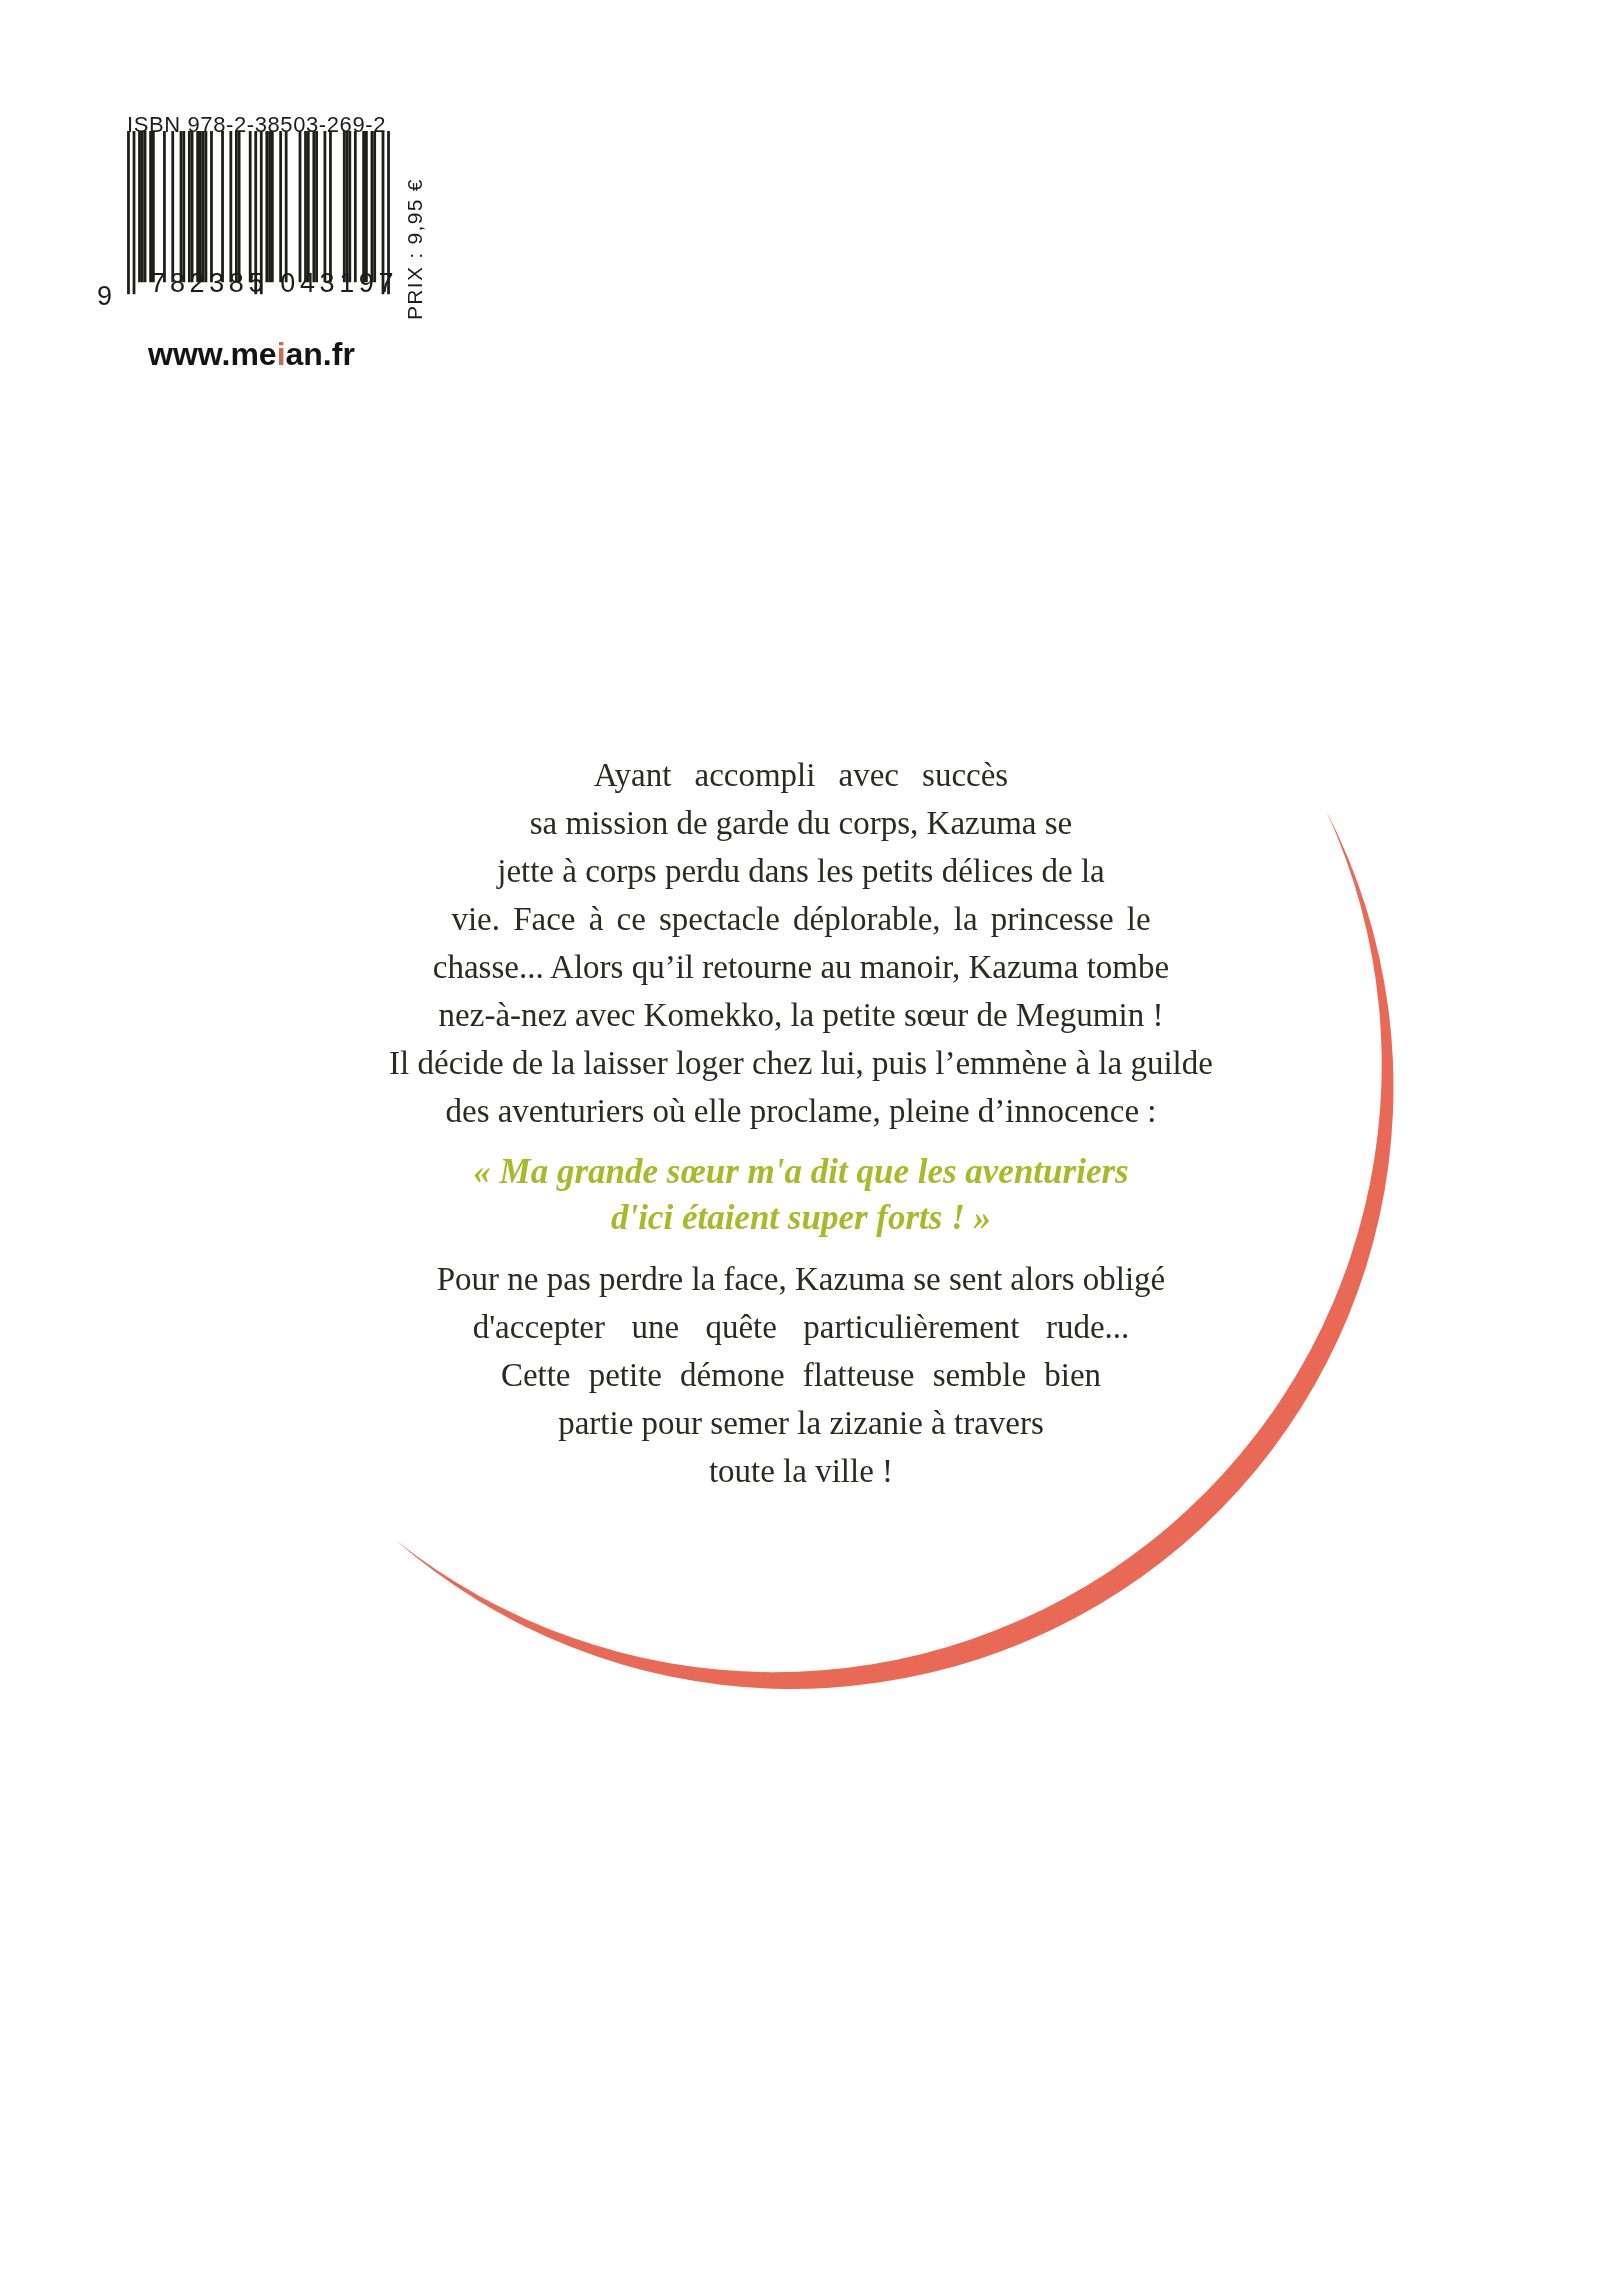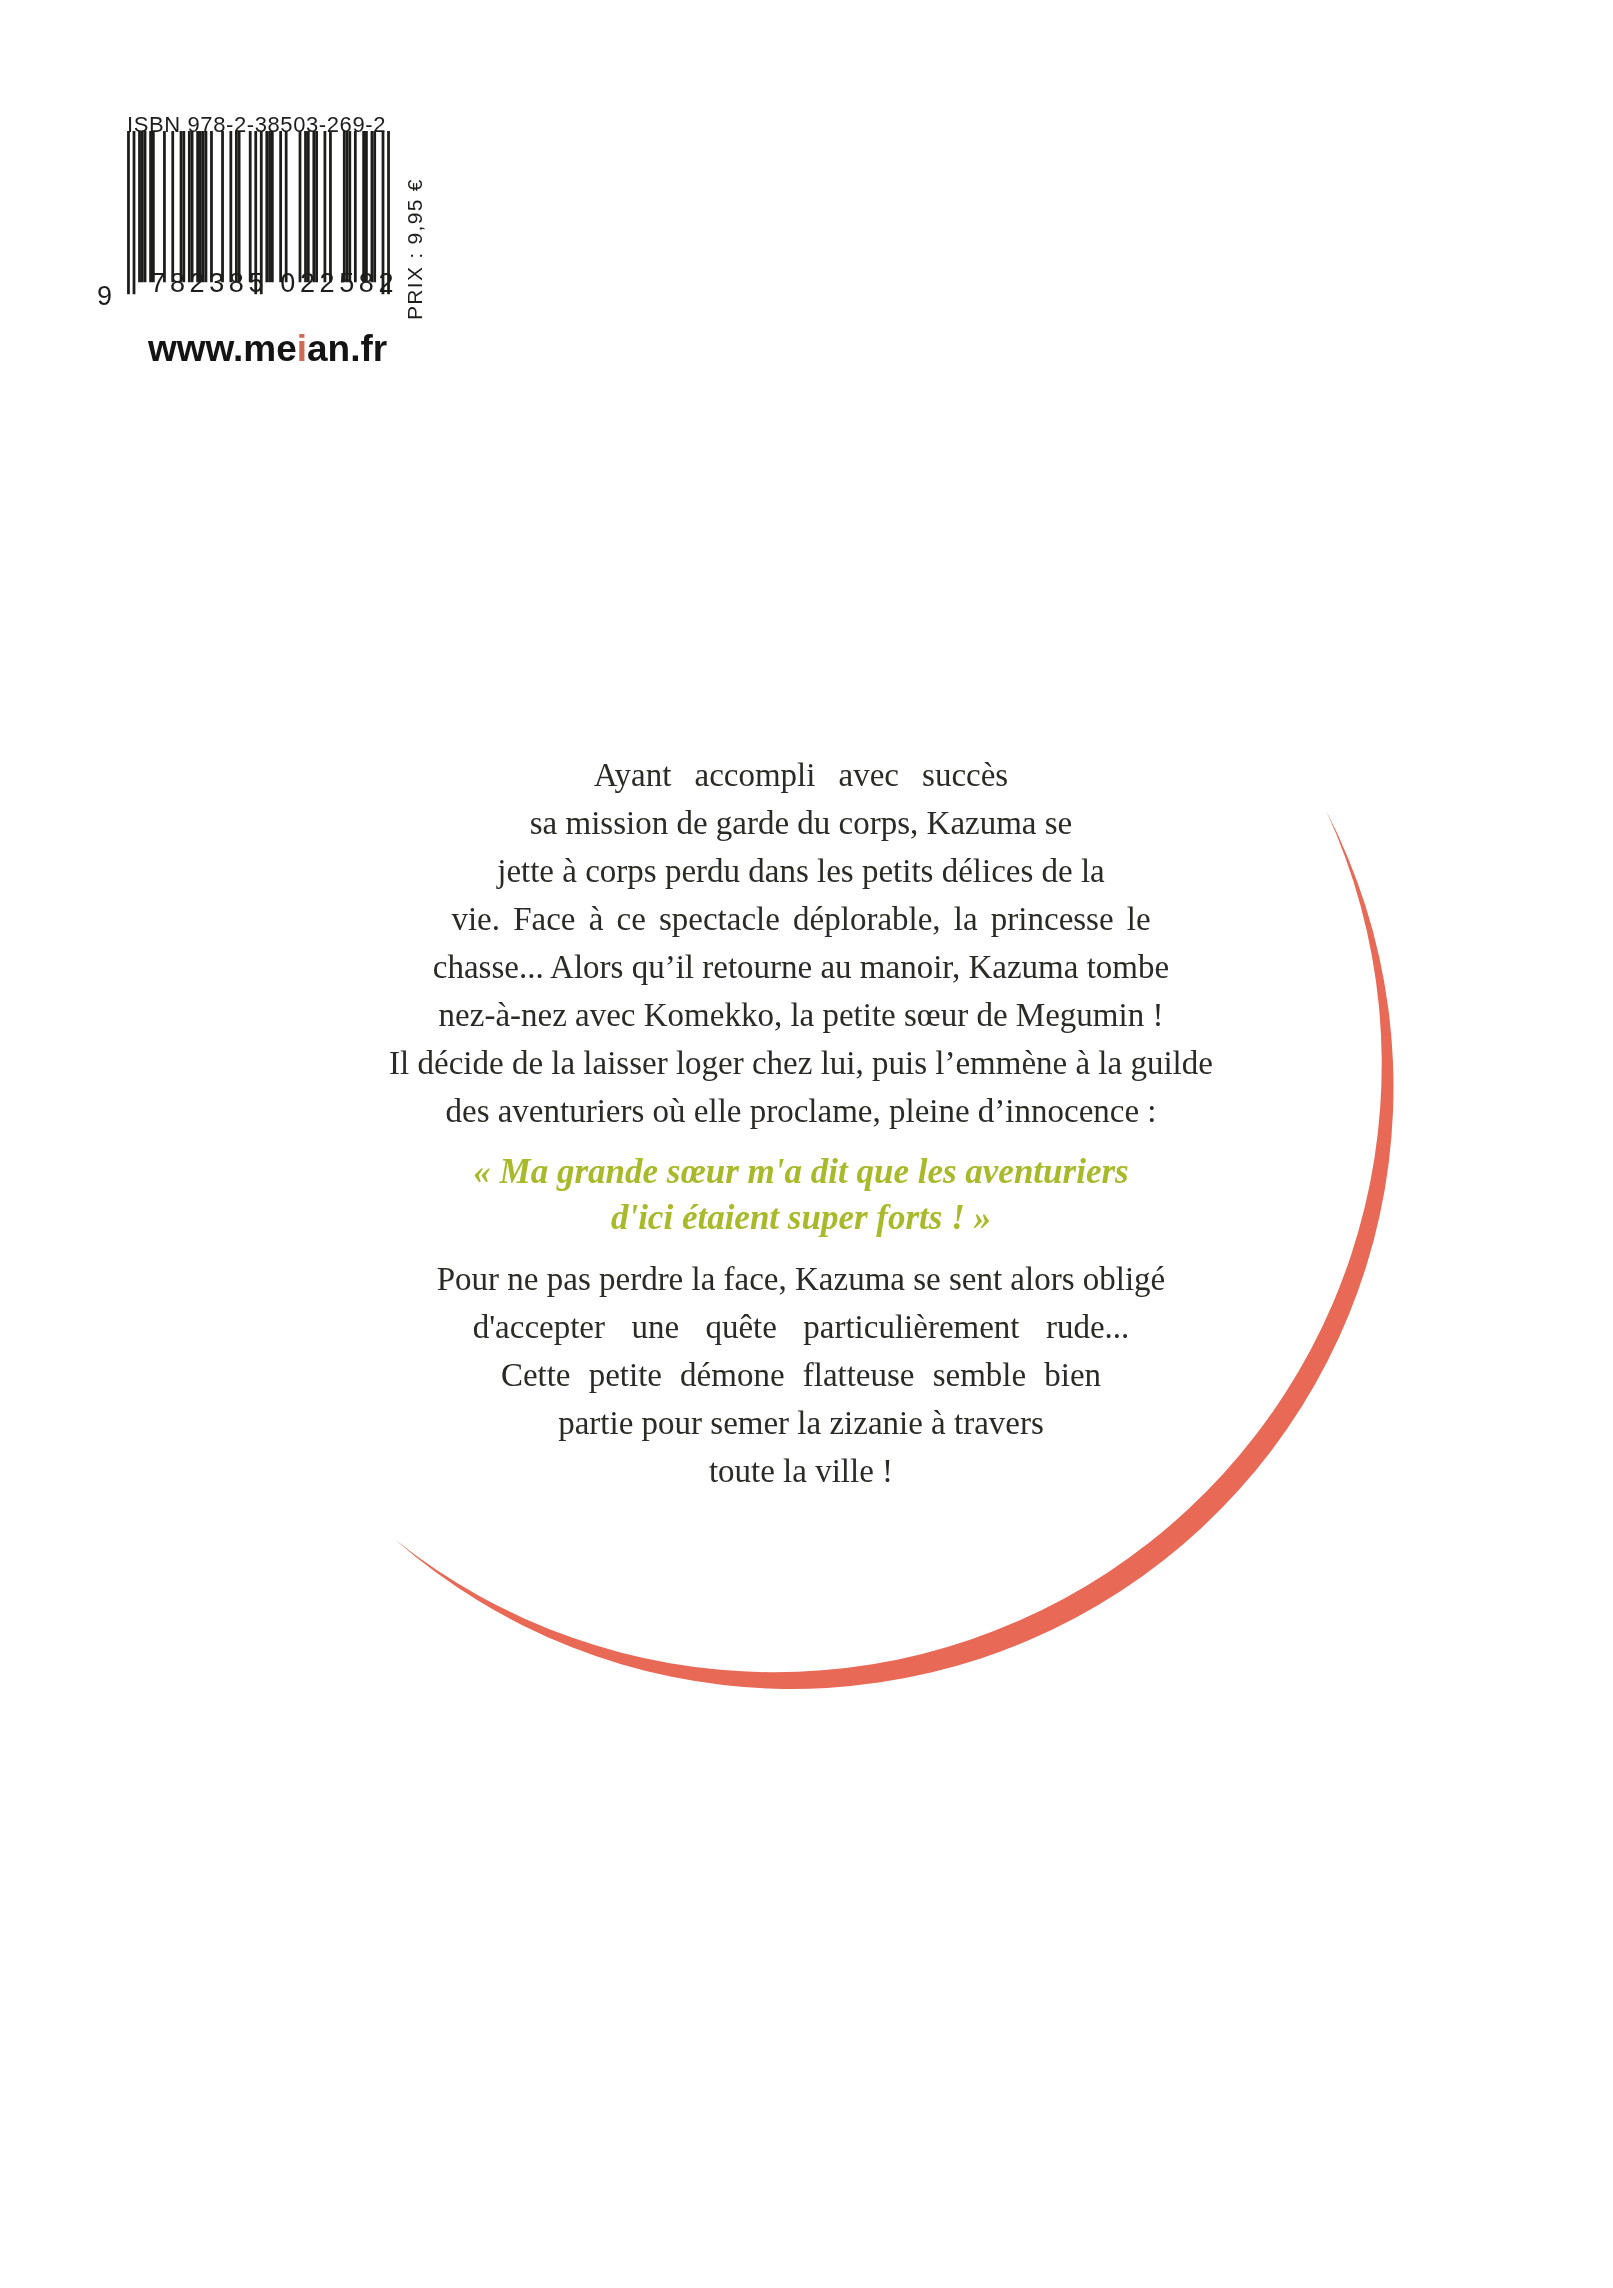--- a/index.html
+++ b/index.html
@@ -31,22 +31,22 @@
   }
   .bc-group.g1 { left:42px; }
   .bc-group.g2 { left:172px; }
   .price-label {
     position:absolute; left:403px; top:320px; width:194px;
     transform-origin:0 0; transform:rotate(-90deg);
     font-size:21px; letter-spacing:1.3px; color:var(--ink);
     white-space:nowrap;
   }
   .website {
-    position:absolute; left:148px; top:328px; width:212px;
-    text-align:left; font-weight:700; font-size:37px; color:#141414;
+    position:absolute; left:148px; top:336px; width:212px;
+    text-align:left; font-weight:700; font-size:32px; color:#141414;
     white-space:nowrap;
   }
   .website .dot-i { color:var(--coral-i); }
 
   
   .synopsis {
     position:absolute; left:-5.5px; top:751px; width:1613px;
     text-align:center;
   }
   .syn-line {
@@ -122,21 +122,21 @@
         <rect x="246" y="0" width="3" height="164" fill="#1d1d1b"></rect>
         <rect x="255" y="0" width="3" height="164" fill="#1d1d1b"></rect>
         <rect x="258" y="0" width="3" height="164" fill="#1d1d1b"></rect>
         <rect x="264" y="0" width="3" height="164" fill="#1d1d1b"></rect>
         <rect x="267" y="0" width="3" height="164" fill="#1d1d1b"></rect>
         <rect x="276" y="0" width="3" height="177" fill="#1d1d1b"></rect>
         <rect x="282" y="0" width="3" height="177" fill="#1d1d1b"></rect>
       </svg>
     <div class="bc-digit-first">9</div>
     <div class="bc-group g1">782385</div>
-    <div class="bc-group g2">022582</div>
+    <div class="bc-group g2">043197</div>
   </div>
 
   <div class="price-label">PRIX : 9,95 €</div>
 
   <div class="website">
     <span>www.me</span><span class="dot-i">i</span><span>an.fr</span>
   </div>
 
   <svg class="swoosh-svg" viewBox="0 0 1748 2480">
     <path d="M 1437 878 A 652 652 0 0 1 428 1668 A 658.5 658.5 0 0 0 1437 878 Z" fill="#E76956"></path>

